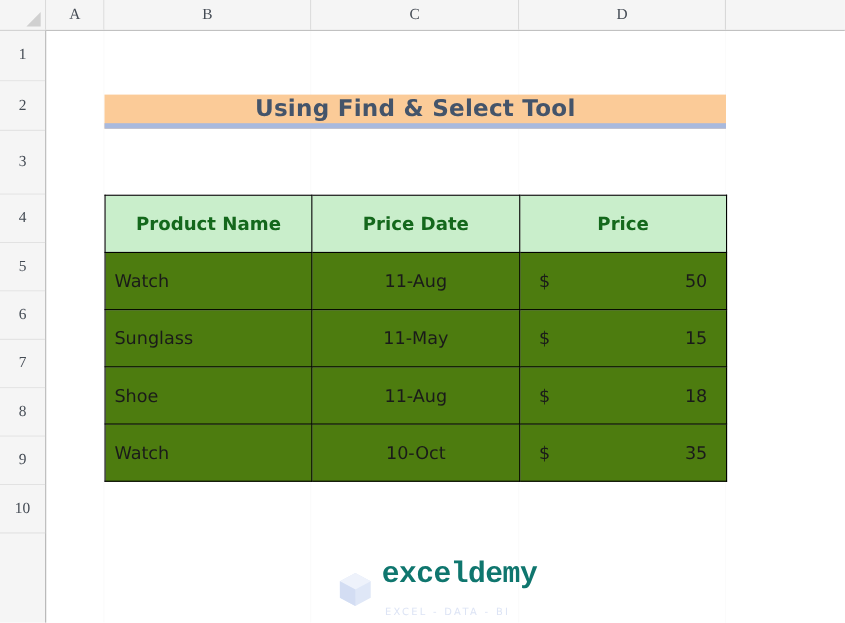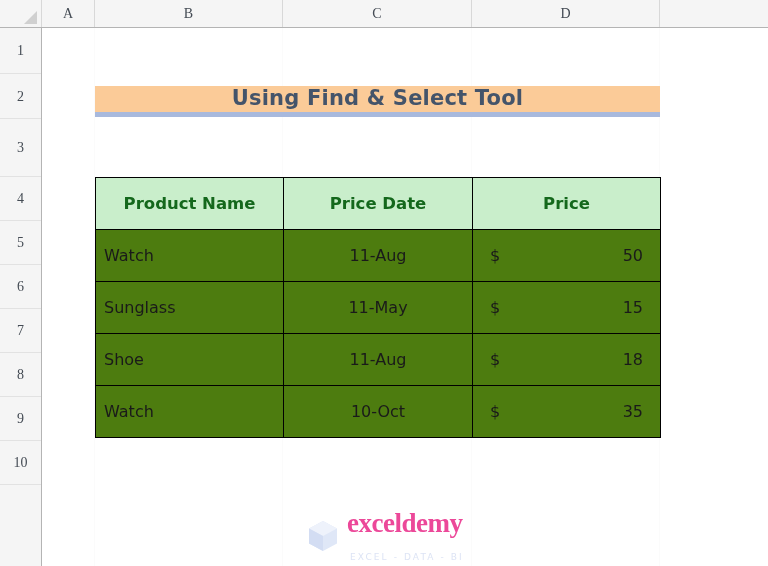--- a/index.html
+++ b/index.html
@@ -166,22 +166,22 @@
     top: 510px;
     display: flex;
     align-items: center;
     opacity: 1;
   }
   .wm-cube { width: 36px; height: 36px; position: relative; margin-right: 6px; }
   .wm-text { display: flex; flex-direction: column; line-height: 1; }
   .wm-name {
     font-size: 27px;
     font-weight: bold;
-    color: #ec4899;
-    font-family: Liberation Serif, serif;
+    color: #0f766e;
+    font-family: Liberation Mono, monospace;
     letter-spacing: -0.5px;
   }
   .wm-tag {
     font-size: 9px;
     color: #dde4f5;
     letter-spacing: 2.1px;
     font-family: "DejaVu Sans", sans-serif;
     margin-top: 16px;
     margin-left: 3px;
   }

